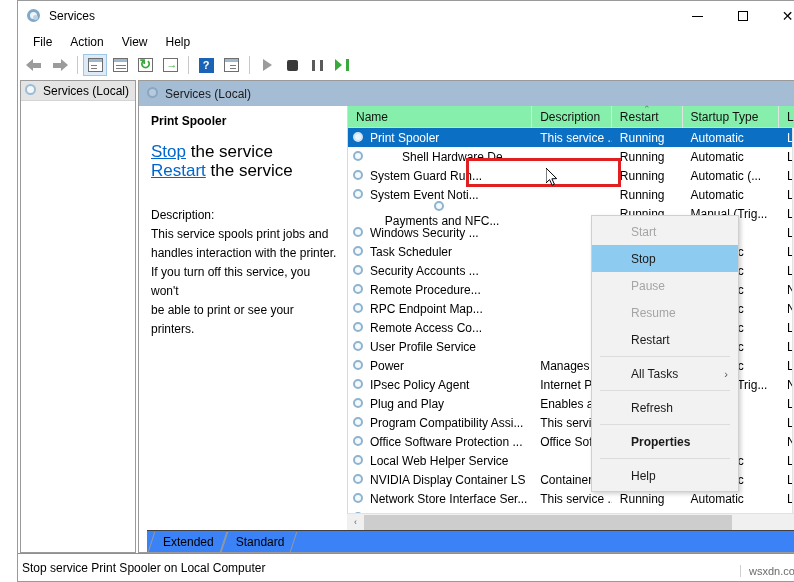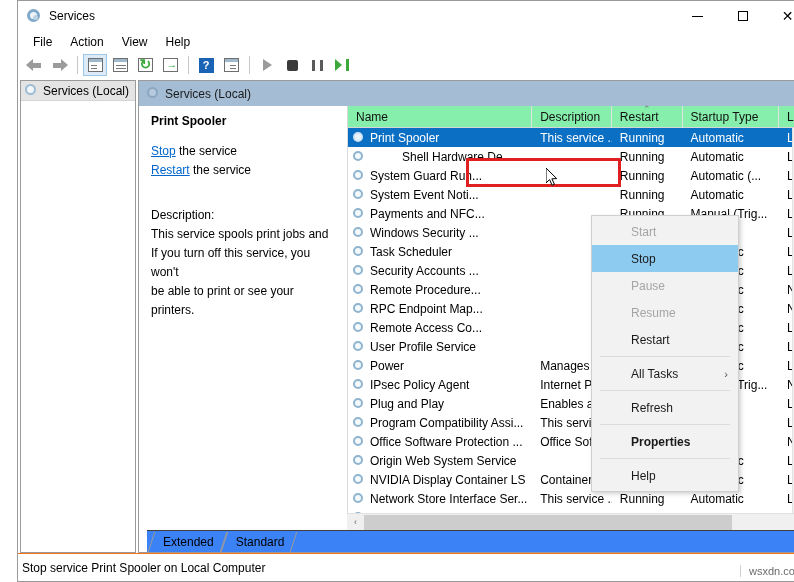--- a/index.html
+++ b/index.html
@@ -137,21 +137,21 @@
   .detail-header .mini-gear .g { border-color:#8aa7c2; background:#b7cadd; }
   .detail-header .dh-label { font-size:12px; color:#1b1b1b; }
 
   
   .info-col {
     position: absolute; left: 0; top: 25px; width: 208px; bottom: 22px;
     background: #ffffff; padding: 8px 10px 0 12px;
   }
   .svc-title { font-size: 12px; font-weight: bold; margin-bottom: 14px; }
   .lnk { color: #0066cc; text-decoration: underline; cursor: pointer; }
-  .svc-line { font-size: 12px; line-height: 19px; }
+  .svc-line { font-size: 17px; line-height: 19px; }
   .desc-block { margin-top: 26px; font-size: 12px; line-height: 19px; }
 
   
   .list-col {
     position: absolute; left: 208px; top: 25px; right: 0; bottom: 22px;
     background: #ffffff; border-left: 1px solid #d9d9d9;
   }
   .col-head {
     position: absolute; left:0; top:0; right:0; height: 22px;
     background: #86efac; border-bottom: 1px solid #d7d7d7; display: flex;
@@ -377,20 +377,21 @@
       <div class="svc-title">Print Spooler</div>
       <div class="svc-line">
         <span class="lnk">Stop</span><span> the service</span>
       </div>
       <div class="svc-line">
         <span class="lnk">Restart</span><span> the service</span>
       </div>
       <div class="desc-block">
         <div>Description:</div>
         <div>This service spools print jobs and</div>
+        <div>handles interaction with the printer.</div>
         <div>If you turn off this service, you won't</div>
         <div>be able to print or see your printers.</div>
       </div>
     </div>
 
     <div class="list-col">
       <div class="col-head">
         <div class="ch" style="width:185px">
           <span>Name</span>
         </div>
@@ -452,21 +453,21 @@
                 <span class="g2"></span>
               </span>
               <span>System Event Noti...</span>
             </div>
             <div class="cell" style="width: 80px;"></div>
             <div class="cell" style="width: 71px;">Running</div>
             <div class="cell" style="width: 97px;">Automatic</div>
             <div class="cell" style="width: 30px;">Loca</div>
           </div>
           <div class="row">
-            <div class="cell name" style="width: 185px;">
+            <div class="cell name" style="width: 185px; flex-direction: column;">
               <span class="svc-ico">
                 <span class="g2"></span>
               </span>
               <span>Payments and NFC...</span>
             </div>
             <div class="cell" style="width: 80px;"></div>
             <div class="cell" style="width: 71px;">Running</div>
             <div class="cell" style="width: 97px;">Manual (Trig...</div>
             <div class="cell" style="width: 30px;">Loca</div>
           </div>
@@ -612,21 +613,21 @@
             <div class="cell" style="width: 80px;">Office Soft...</div>
             <div class="cell" style="width: 71px;">Running</div>
             <div class="cell" style="width: 97px;">Manual</div>
             <div class="cell" style="width: 30px;">Netv</div>
           </div>
           <div class="row">
             <div class="cell name" style="width: 185px;">
               <span class="svc-ico">
                 <span class="g2"></span>
               </span>
-              <span>Origin Web System Service</span>
+              <span>Local Web Helper Service</span>
             </div>
             <div class="cell" style="width: 80px;"></div>
             <div class="cell" style="width: 71px;">Running</div>
             <div class="cell" style="width: 97px;">Automatic</div>
             <div class="cell" style="width: 30px;">Loca</div>
           </div>
           <div class="row">
             <div class="cell name" style="width: 185px;">
               <span class="svc-ico">
                 <span class="g2"></span>

